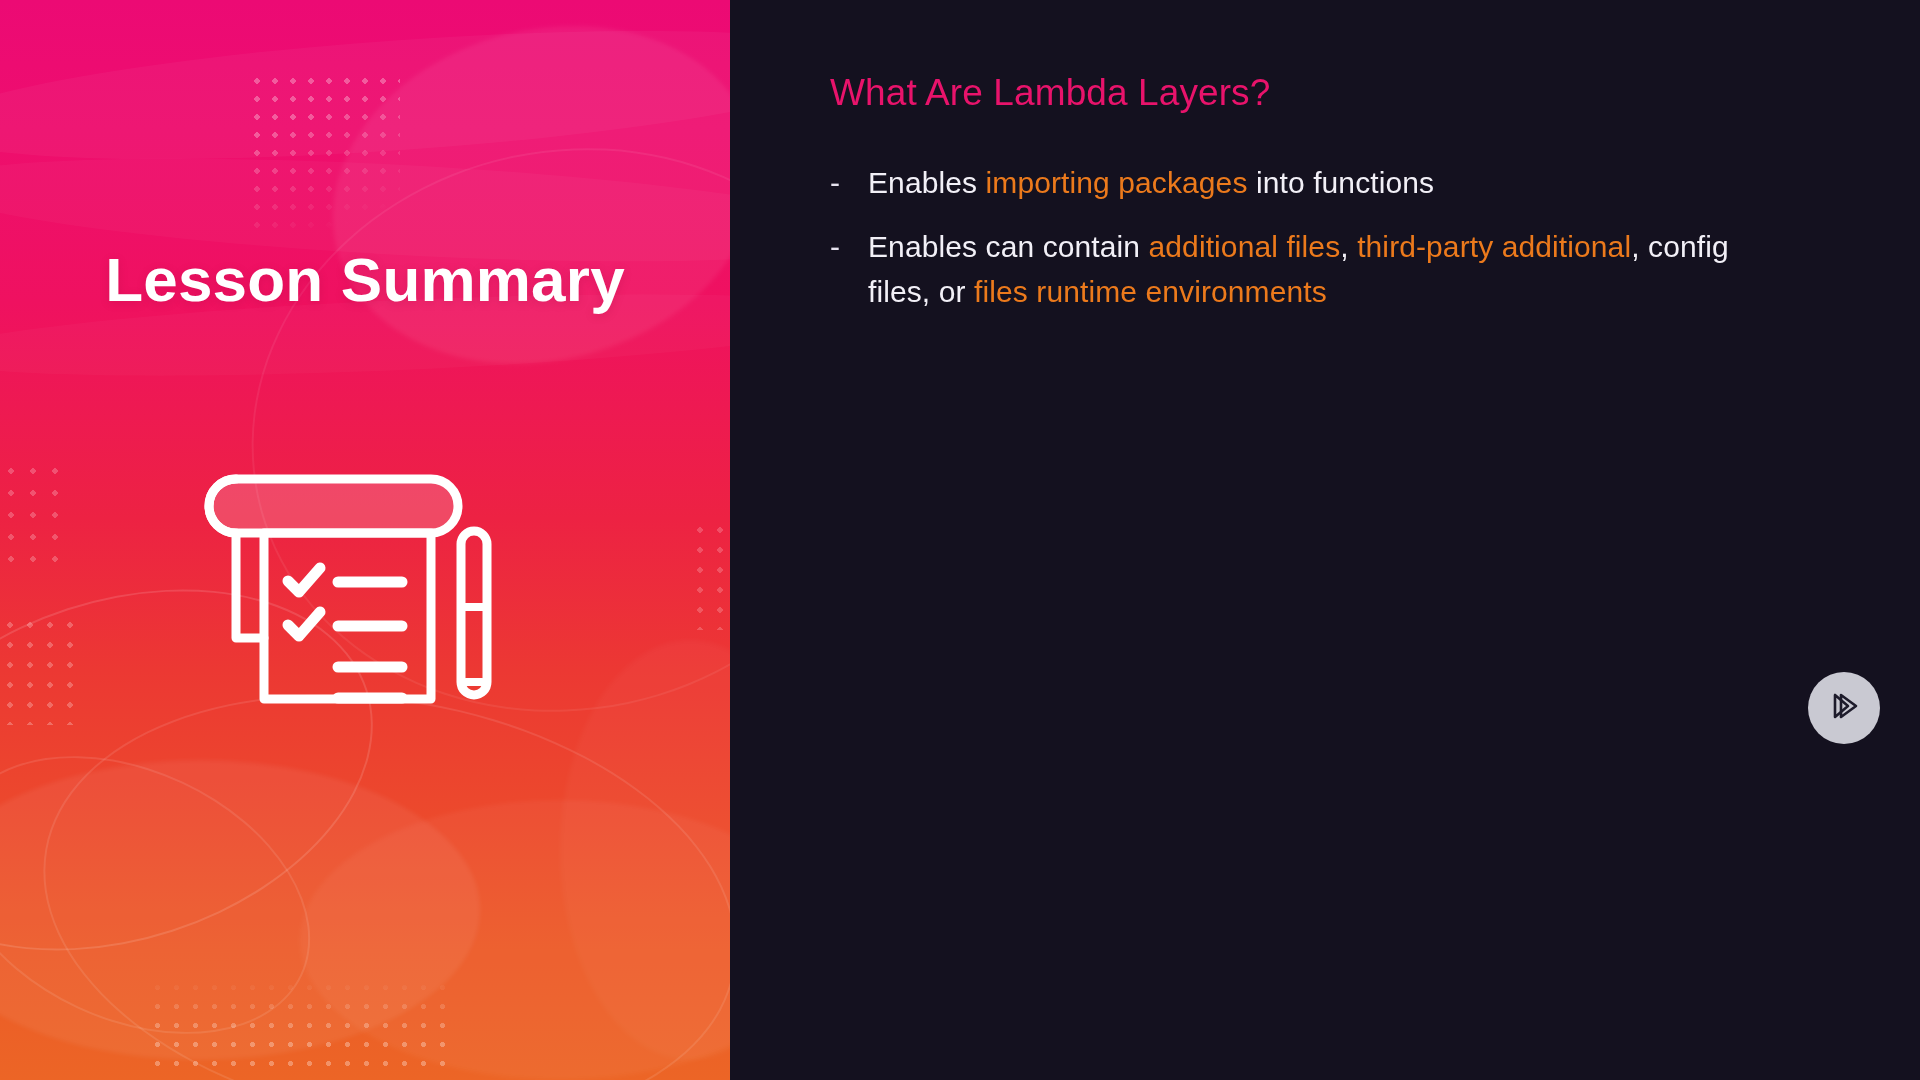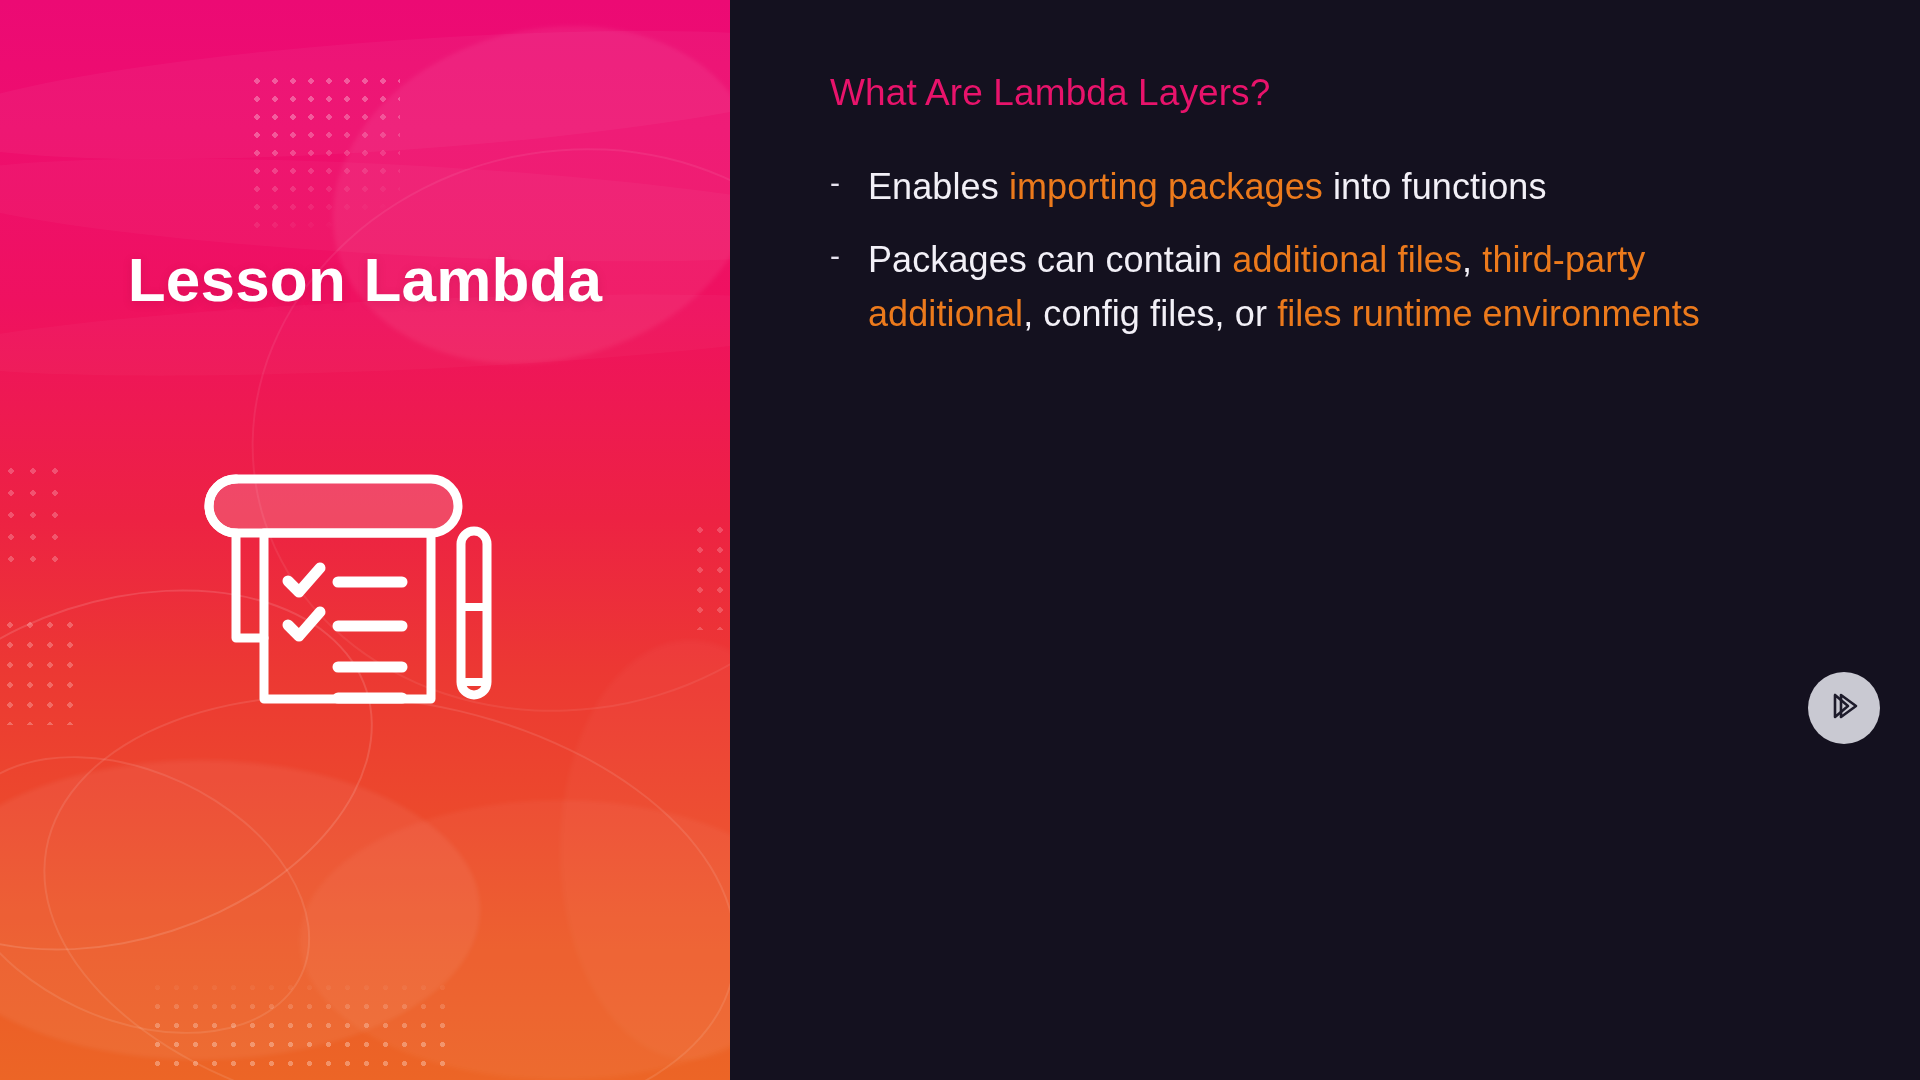--- a/index.html
+++ b/index.html
@@ -138,21 +138,21 @@
   .bullet-dash {
     flex:0 0 auto;
     width:38px;
     color:#e6e3ee;
     font-size:30px;
     line-height:1.52;
   }
   .bullet-text {
     flex:1 1 auto;
     color:#f2f0f7;
-    font-size:36px;
+    font-size:30px;
     line-height:1.52;
     letter-spacing:0.1px;
   }
   .hl { color:#EC7A1C; }
 
   
   .next-btn {
     position:absolute;
     right:40px; bottom:40px;
     width:72px; height:72px;
@@ -184,21 +184,21 @@
     <div class="curve c2"></div>
     <div class="curve c3"></div>
     <div class="curve c4"></div>
 
     <div class="dots d-top"></div>
     <div class="dots d-mid"></div>
     <div class="dots d-left"></div>
     <div class="dots d-right"></div>
     <div class="dots d-bot"></div>
 
-    <div class="lesson-title">Lesson Lambda</div>
+    <div class="lesson-title">Lesson Summary</div>
 
     <div class="lesson-icon">
       <svg viewBox="0 0 330 265" width="330" height="265" fill="none" stroke="#ffffff" stroke-width="9" stroke-linecap="round" stroke-linejoin="round">
 
         <path d="M46 34 h195 a27 27 0 0 1 0 54 h-195 a27 27 0 0 1 0 -54 Z" fill="rgba(255,255,255,0.18)"></path>
 
         <path d="M46 34 a27 27 0 0 0 0 54 v105 h28" fill="none"></path>
 
         <path d="M74 88 h167 v166 h-167 Z" fill="none"></path>
 
@@ -222,21 +222,21 @@
 
     <div class="content-head">What Are Lambda Layers?</div>
 
     <div class="bullets">
         <div class="bullet">
           <span class="bullet-dash">-</span>
           <span class="bullet-text"><span>Enables </span><span class="hl">importing packages</span><span> into functions</span></span>
         </div>
         <div class="bullet">
           <span class="bullet-dash">-</span>
-          <span class="bullet-text"><span>Packages can contain </span><span class="hl">additional files</span><span>, </span><span class="hl">third-party additional</span><span>, config files, or </span><span class="hl">files runtime environments</span></span>
+          <span class="bullet-text"><span>Enables can contain </span><span class="hl">additional files</span><span>, </span><span class="hl">third-party additional</span><span>, config files, or </span><span class="hl">files runtime environments</span></span>
         </div>
       </div>
 
     <div class="next-btn">
       <span>
         <svg width="36" height="36" viewBox="0 0 36 36" fill="none" stroke="#1d1b2b" stroke-width="2.6" stroke-linejoin="round" stroke-linecap="round">
           <path d="M9 7 L9 29 L22 18 Z"></path>
           <path d="M15 7 L30 18 L15 29 Z"></path>
         </svg>
       </span>

